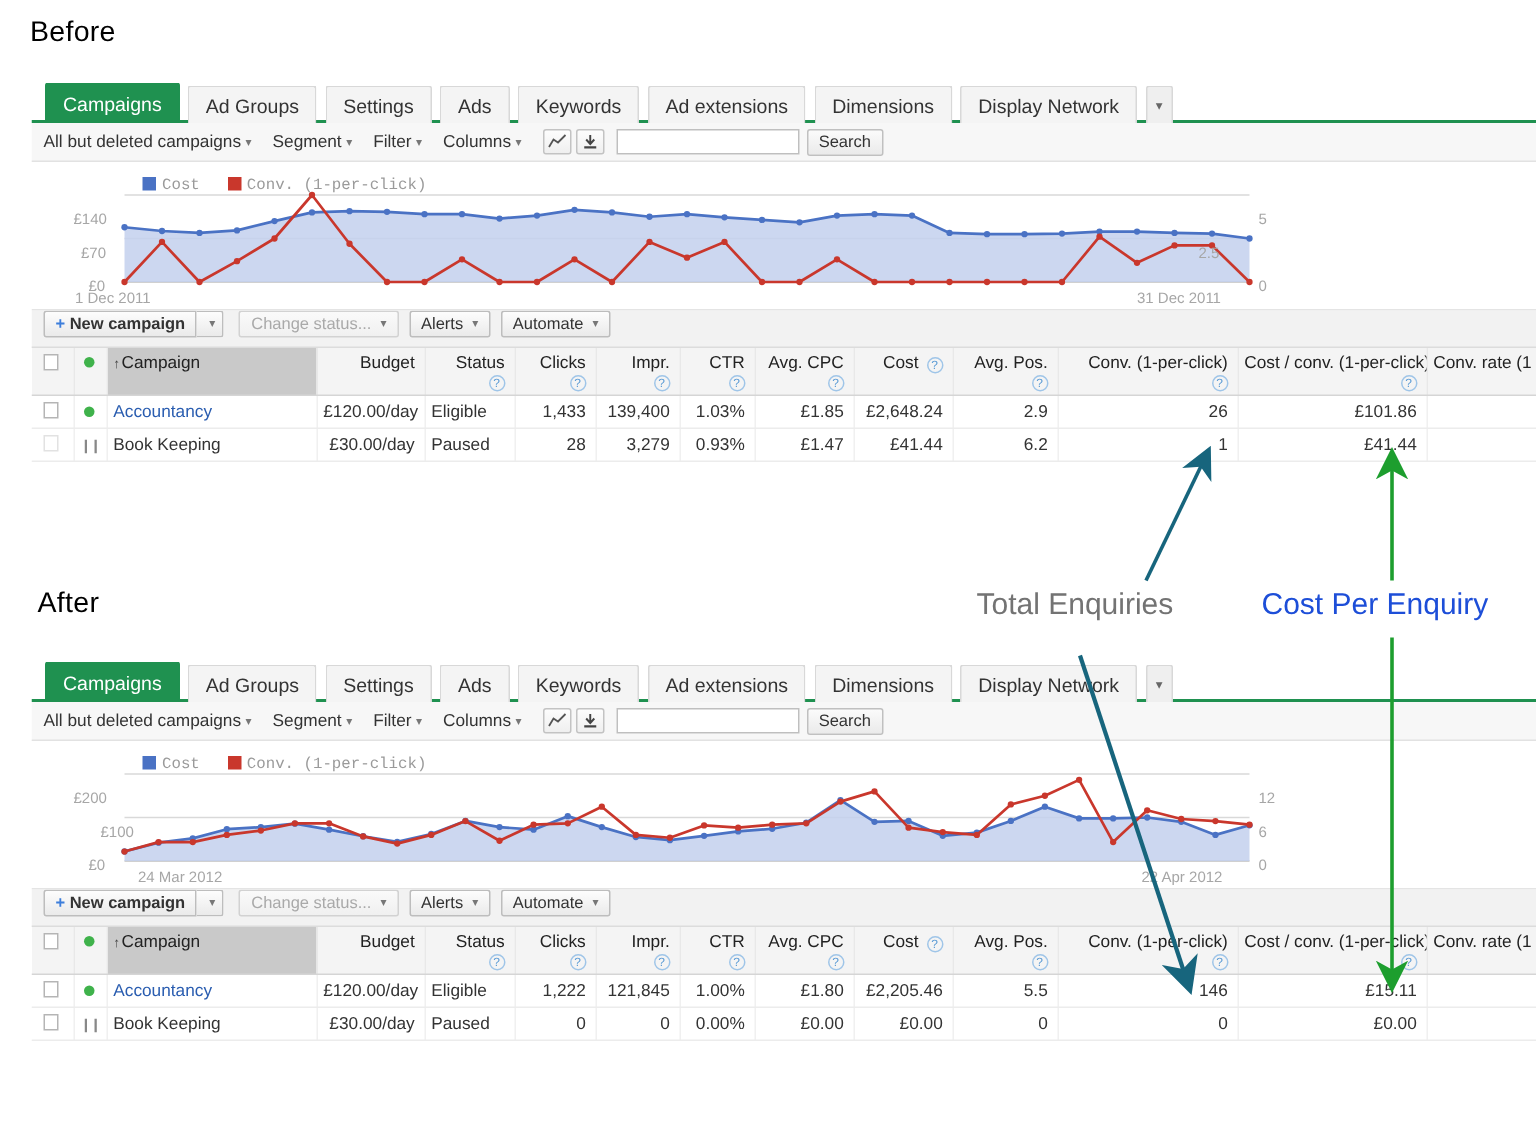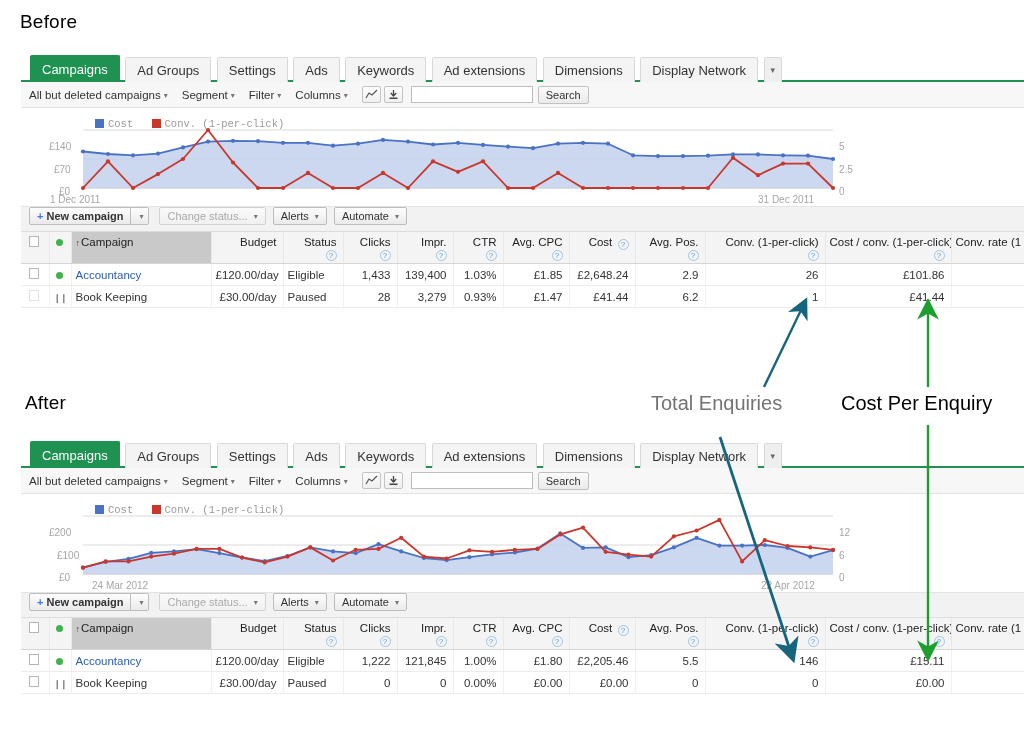--- a/index.html
+++ b/index.html
@@ -275,21 +275,21 @@
     pointer-events: none;
     z-index: 50;
   }
   .anno-label {
     position: absolute;
     font-size: 20px;
     white-space: nowrap;
     z-index: 51;
   }
   #label-total-enquiries { left: 651px; top: 392px; color: #737373; }
-  #label-cost-per-enquiry { left: 841px; top: 392px; color: #000000; }
+  #label-cost-per-enquiry { left: 841px; top: 392px; color: #1d4ed8; }
 
   
   .fade-row td { color: #cfcfcf; }
 </style>
 </head>
 <body>
 
 <div class="section-title" id="before-title">Before</div>
 
 <div class="panel" id="panel-before">
@@ -398,21 +398,21 @@
         <circle cx="712.0" cy="49.8" r="2.1" fill="#c9372c"></circle>
         <circle cx="737.0" cy="67.2" r="2.1" fill="#c9372c"></circle>
         <circle cx="762.0" cy="55.6" r="2.1" fill="#c9372c"></circle>
         <circle cx="787.0" cy="55.6" r="2.1" fill="#c9372c"></circle>
         <circle cx="812.0" cy="80.0" r="2.1" fill="#c9372c"></circle>
       </svg>
     <div class="axlabel" style="left:28px; top:33px;">£140</div>
     <div class="axlabel" style="left:33px; top:56px;">£70</div>
     <div class="axlabel" style="left:38px; top:78px;">£0</div>
     <div class="axlabel" style="left:818px; top:33px;">5</div>
-    <div class="axlabel" style="left:818px; top:56px;text-align:center;">2.5</div>
+    <div class="axlabel" style="left:778px; top:56px;text-align:center;">2.5</div>
     <div class="axlabel" style="left:818px; top:78px;">0</div>
     <div class="axlabel" style="left:29px; top:86px;">1 Dec 2011</div>
     <div class="axlabel" style="left:737px; top:86px;">31 Dec 2011</div>
   </div>
 
   <div class="actionbar">
     <span class="btn primary"><span class="plus">+</span><span>New campaign</span></span>
     <span class="btn split"><span class="caret">▾</span></span>
     <span class="btn disabled"><span>Change status...</span> <span class="caret">▾</span></span>
     <span class="btn"><span>Alerts</span> <span class="caret">▾</span></span>
@@ -602,21 +602,21 @@
         <circle cx="652.9" cy="42.3" r="2.1" fill="#c9372c"></circle>
         <circle cx="675.6" cy="36.5" r="2.1" fill="#c9372c"></circle>
         <circle cx="698.4" cy="25.9" r="2.1" fill="#c9372c"></circle>
         <circle cx="721.1" cy="67.4" r="2.1" fill="#c9372c"></circle>
         <circle cx="743.8" cy="46.2" r="2.1" fill="#c9372c"></circle>
         <circle cx="766.5" cy="52.0" r="2.1" fill="#c9372c"></circle>
         <circle cx="789.3" cy="53.4" r="2.1" fill="#c9372c"></circle>
         <circle cx="812.0" cy="55.8" r="2.1" fill="#c9372c"></circle>
       </svg>
     <div class="axlabel" style="left:28px; top:33px;">£200</div>
-    <div class="axlabel" style="left:36px; top:56px;">£100</div>
+    <div class="axlabel" style="left:46px; top:56px;">£100</div>
     <div class="axlabel" style="left:38px; top:78px;">£0</div>
     <div class="axlabel" style="left:818px; top:33px;">12</div>
     <div class="axlabel" style="left:818px; top:56px;">6</div>
     <div class="axlabel" style="left:818px; top:78px;">0</div>
     <div class="axlabel" style="left:24px; top:86px;margin-left:47px;">24 Mar 2012</div>
     <div class="axlabel" style="left:740px; top:86px;">22 Apr 2012</div>
   </div>
 
   <div class="actionbar">
     <span class="btn primary"><span class="plus">+</span><span>New campaign</span></span>

